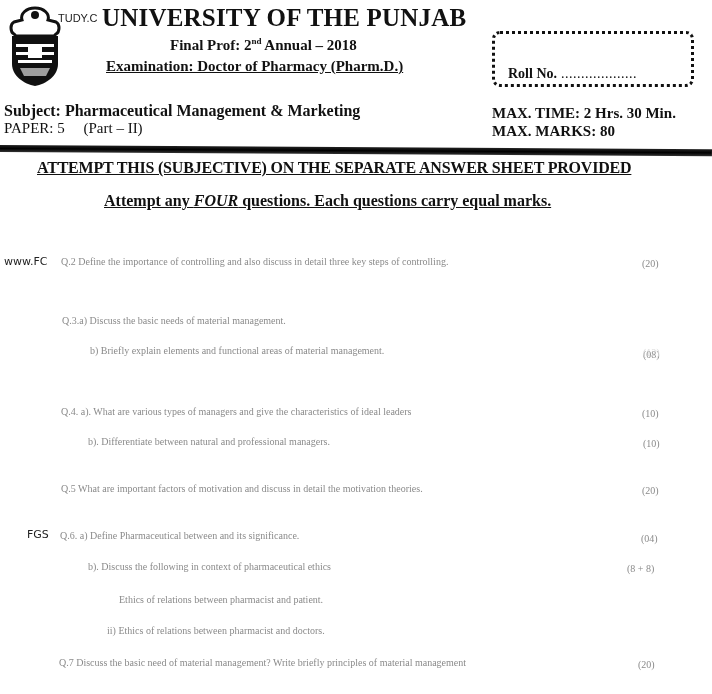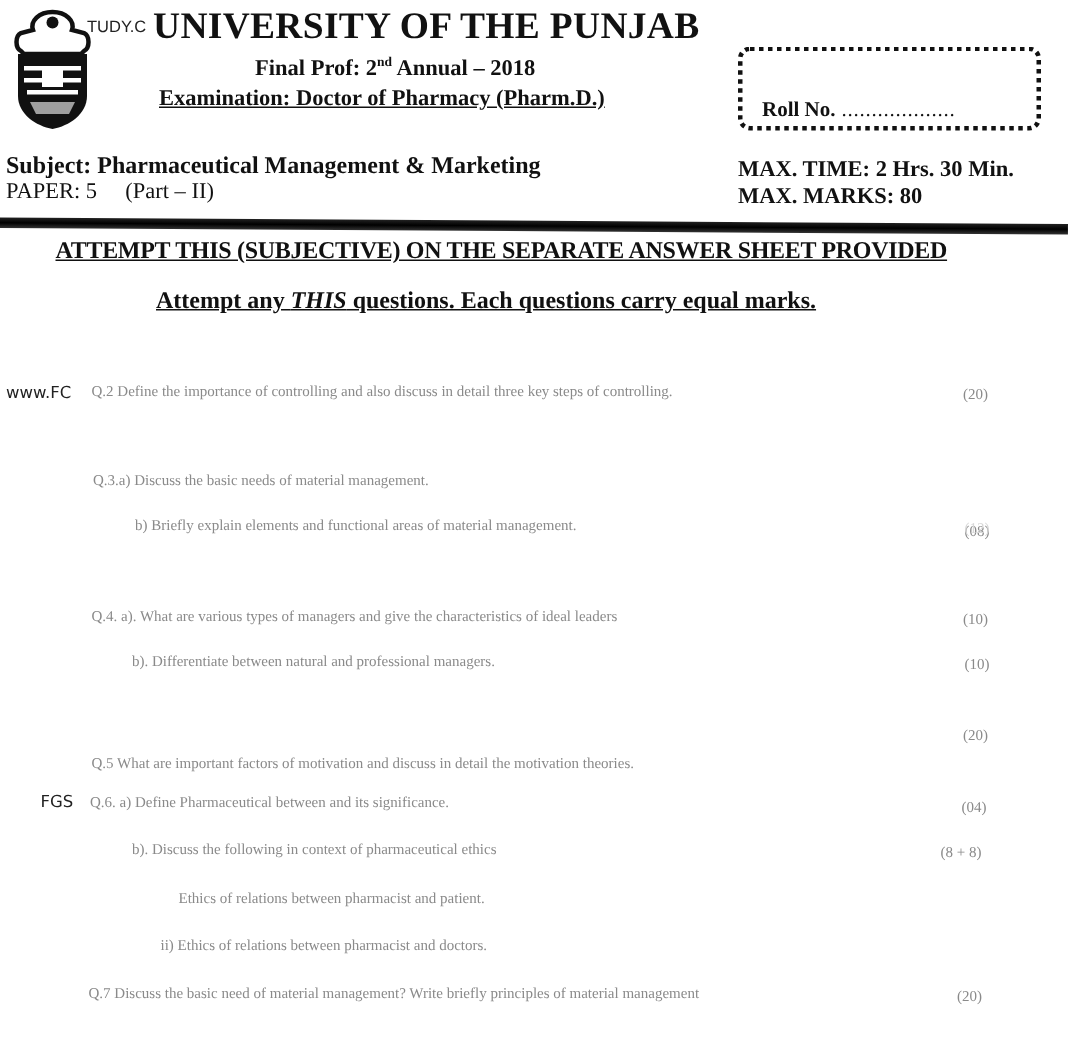--- a/index.html
+++ b/index.html
@@ -51,41 +51,41 @@
 <div class="abs rolltext"><span>Roll No.</span><span class="rolldots"> ...................</span></div>
 
 <div class="abs subject">Subject: Pharmaceutical Management &amp; Marketing</div>
 <div class="abs paper" style="white-space:pre;">PAPER: 5     (Part – II)</div>
 <div class="abs maxtime">MAX. TIME: 2 Hrs. 30 Min.</div>
 <div class="abs maxmarks">MAX. MARKS: 80</div>
 
 <div class="abs rule"></div>
 
 <div class="abs instr1">ATTEMPT THIS (SUBJECTIVE) ON THE SEPARATE ANSWER SHEET PROVIDED</div>
-<div class="abs instr2"><span style="white-space:pre;">Attempt any </span><i>THIS</i><span style="white-space:pre;"> questions. Each questions carry equal marks.</span></div>
+<div class="abs instr2"><span style="white-space:pre;">Attempt any </span><i>FOUR</i><span style="white-space:pre;"> questions. Each questions carry equal marks.</span></div>
 
 <div class="abs side" style="left:4px; top:255px;">www.FC</div>
 <div class="abs side" style="left:27px; top:528px;">FGS</div>
 
 <div class="abs q" style="left:61px; top:256px;">Q.2  Define the importance of controlling and also discuss in detail three key steps of controlling.</div>
 <div class="abs mk" style="left:642px; top:258px;">(20)</div>
 
 <div class="abs q" style="left:62px; top:315px;">Q.3.a)  Discuss the basic needs of material management.</div>
 <div class="abs mk" style="left:643px; top:317px;margin-top:32px;">(08)</div>
 
 <div class="abs q" style="left:90px; top:345px;">b)  Briefly explain elements and functional areas of material management.</div>
 <div class="abs mk" style="left:643px; top:347px; color:#d8d8d8;">(12)</div>
 
 <div class="abs q" style="left:61px; top:406px;">Q.4. a).  What are various types of managers and give the characteristics of ideal leaders</div>
 <div class="abs mk" style="left:642px; top:408px;">(10)</div>
 
 <div class="abs q" style="left:88px; top:436px;">b).  Differentiate between natural and professional managers.</div>
 <div class="abs mk" style="left:643px; top:438px;">(10)</div>
 
-<div class="abs q" style="left:61px; top:483px;margin-top:21px;">Q.5  What are important factors of motivation and discuss in detail the motivation theories.</div>
+<div class="abs q" style="left:61px; top:483px;">Q.5  What are important factors of motivation and discuss in detail the motivation theories.</div>
 <div class="abs mk" style="left:642px; top:485px;">(20)</div>
 
 <div class="abs q" style="left:60px; top:530px;">Q.6. a)  Define Pharmaceutical between and its significance.</div>
 <div class="abs mk" style="left:641px; top:533px;">(04)</div>
 
 <div class="abs q" style="left:88px; top:561px;">b).  Discuss the following in context of pharmaceutical ethics</div>
 <div class="abs mk" style="left:627px; top:563px;">(8 + 8)</div>
 
 <div class="abs q" style="left:119px; top:594px;">Ethics of relations between pharmacist and patient.</div>
 

